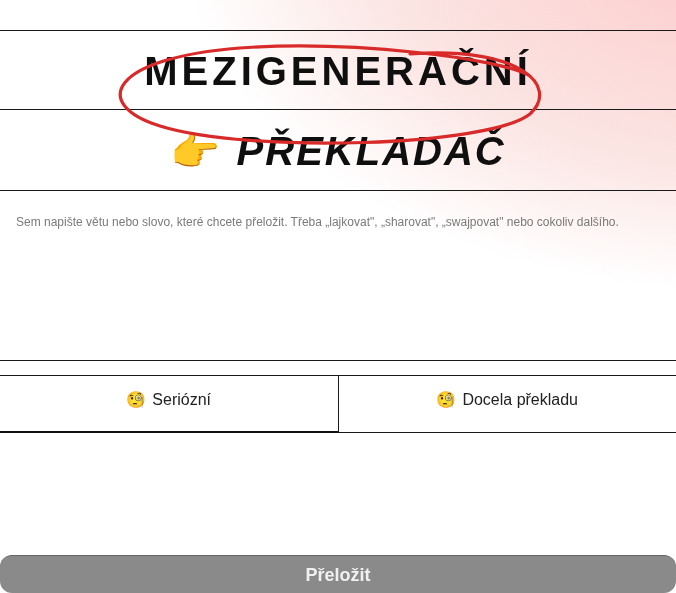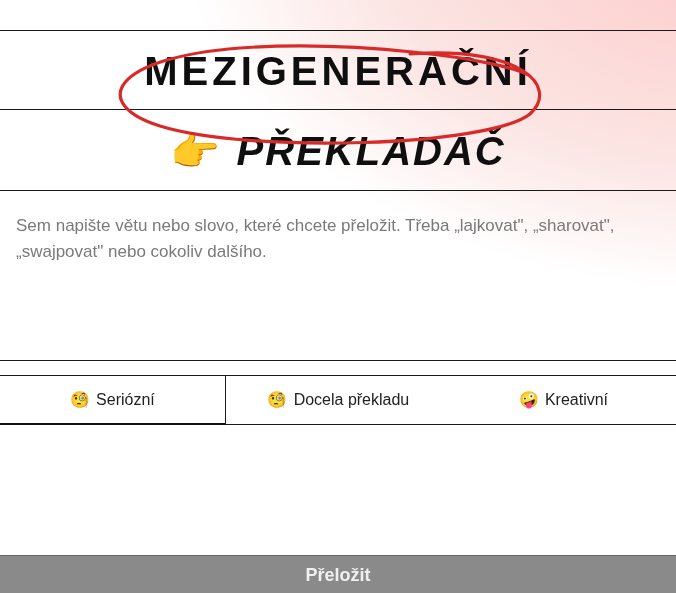--- a/index.html
+++ b/index.html
@@ -51,21 +51,21 @@
     pointer-events: none;
   }
 
   .input-area {
     border-bottom: 1.5px solid #1a1a1a;
     padding: 22px 16px 16px 16px;
     min-height: 170px;
   }
   .input-placeholder {
     color: #7a7a7a;
-    font-size: 17px;
+    font-size: 12px;
     line-height: 1.55;
   }
 
   .creativity-section {
     padding: 14px 16px 14px 16px;
   }
   .creativity-label {
     font-size: 19px;
     font-weight: 700;
     color: #111;
@@ -86,34 +86,35 @@
     cursor: pointer;
     background: transparent;
     position: relative;
   }
   .mode-btn + .mode-btn {  }
   .mode-btn.selected {
     background: #ffffff;
     border-right: 1.5px solid #1a1a1a;
     border-bottom: 2px solid #111;
     margin-bottom: -1px;
-    padding-bottom: 14px;
+    padding-bottom: 22px;
     box-shadow: inset 0 0 0 0 #000, 0 1px 0 #fff;
   }
   .mode-btn .memoji { margin-right: 6px; font-size: 16px; }
 
   .translate-bar {
     background: #8a8a8a;
     color: #f0f0f0;
     text-align: center;
     font-size: 18px;
     font-weight: 700;
     padding: 9px 0 7px 0;
     margin-top: auto;
     border-top: 1.5px solid #666;
+    border-radius: 12px;
   }
 </style>
 </head>
 <body>
 
 <div class="container">
 
   <div class="title-wrap">
     <div class="title-row">
       <span class="title-text">MEZIGENERAČNÍ</span>
@@ -136,23 +137,20 @@
   </div>
 
   <div class="creativity-section">
     <div class="mode-row">
       <div class="mode-btn selected">
         <span class="memoji">🧐</span><span>Seriózní</span>
       </div>
       <div class="mode-btn">
         <span class="memoji">🧐</span><span>Docela překladu</span>
       </div>
-      <div class="mode-btn">
-        <span class="memoji">🤪</span><span>Kreativní</span>
-      </div>
     </div>
   </div>
 
   <div class="translate-bar">
     <span>Přeložit</span>
   </div>
 
 </div>
 
 </body></html>

